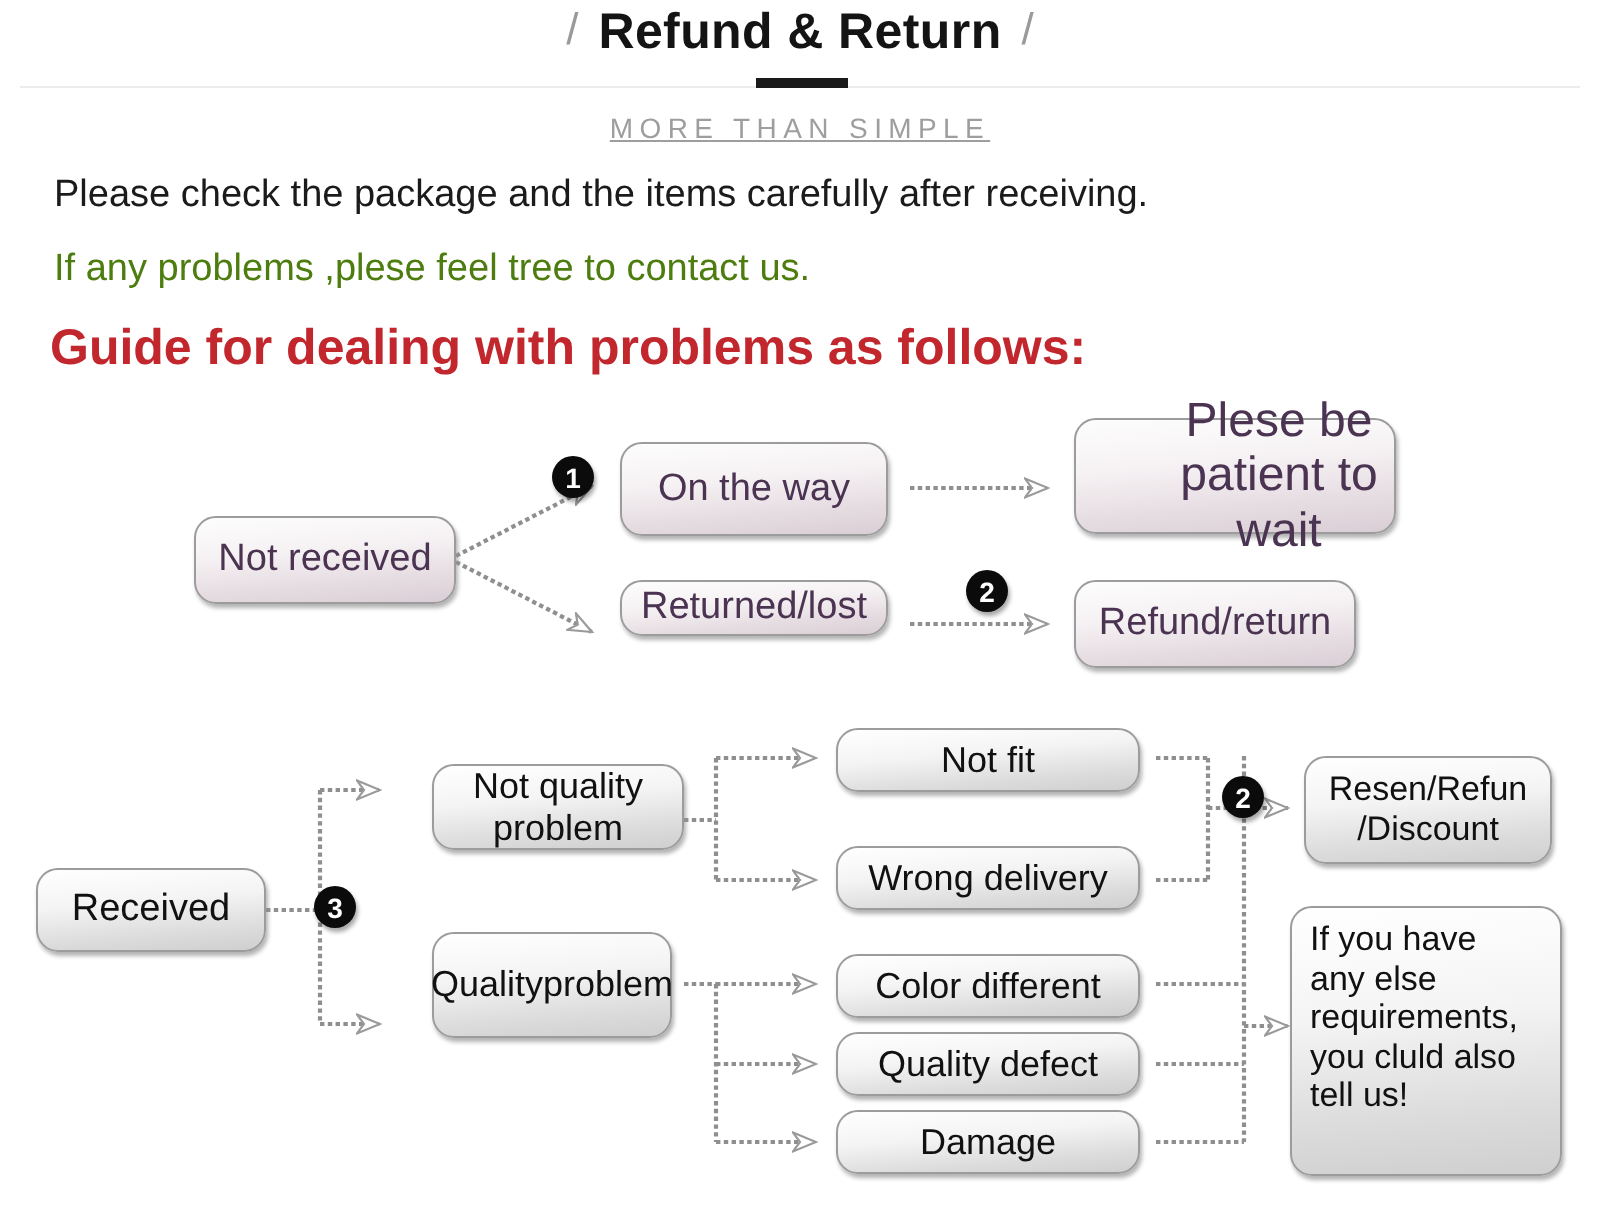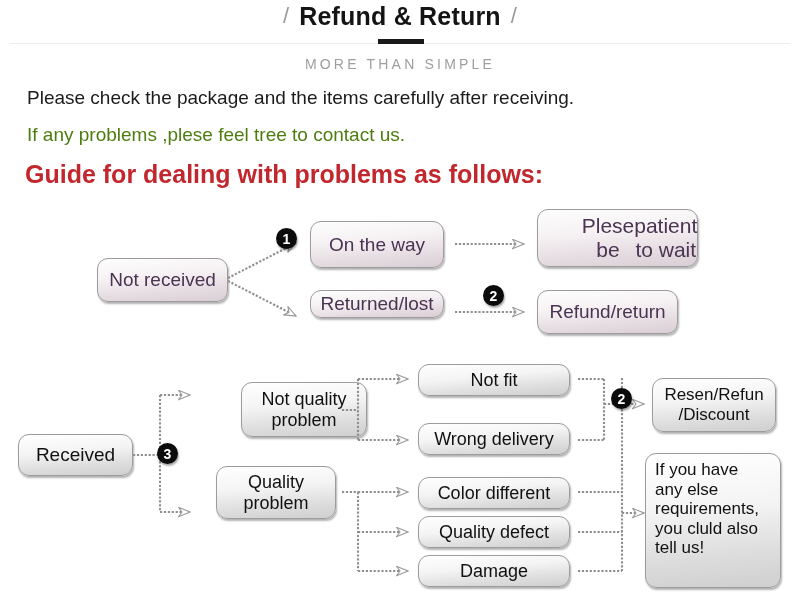--- a/index.html
+++ b/index.html
@@ -12,21 +12,21 @@
 
   
   .header{position:absolute;left:0;top:0;width:800px;height:52px;}
   .hdr-rule{position:absolute;left:10px;top:43px;width:780px;height:1px;background:#ececec;}
   .hdr-rule-dark{position:absolute;left:378px;top:39px;width:46px;height:5px;background:#1a1a1a;}
   .title-wrap{position:absolute;left:0;top:2px;width:800px;text-align:center;
     font-size:25px;color:#141414;white-space:nowrap;}
   .slash{color:#9a9a9a;font-size:22px;font-weight:400;padding:0 10px;vertical-align:2px;}
   .title-main{font-weight:600;letter-spacing:.2px;}
   .subtitle{position:absolute;left:0;top:56px;width:800px;text-align:center;
-    font-size:14px;color:#9e9e9e;letter-spacing:3.2px;}
+    font-size:14px;color:#9e9e9e;letter-spacing:3.2px;text-decoration:underline;}
 
   
   .line1{position:absolute;left:27px;top:87px;font-size:19px;color:#1b1b1b;}
   .line2{position:absolute;left:27px;top:124px;font-size:19px;color:#4d7c0f;}
   .guide{position:absolute;left:25px;top:160px;font-size:25px;font-weight:bold;color:#c1272d;}
 
   
   .box{position:absolute;box-sizing:border-box;border-radius:11px;
     display:flex;align-items:center;justify-content:center;text-align:center;
     line-height:1.15;border:1px solid #9c9c9c;
@@ -117,38 +117,38 @@
       <path d="M622,513 L644,513" marker-end="url(#ah)"></path>
     </g>
   </svg>
 
   <div class="box purple" style="left:97px;top:258px;width:131px;height:44px;font-size:19px;">Not received</div>
 
   <div class="box purple" style="left:310px;top:221px;width:134px;height:47px;font-size:19px;">On the way</div>
 
   <div class="box purple" style="left:310px;top:290px;width:134px;height:28px;font-size:19px;">Returned/lost</div>
 
-  <div class="box purple" style="left:537px;top:209px;width:161px;height:58px;font-size:21px;flex-direction:row;padding-left:44px;">
+  <div class="box purple" style="left:537px;top:209px;width:161px;height:58px;font-size:24px;flex-direction:column;padding-left:44px;">
     <span>Plese be</span>
     <span>patient to wait</span>
   </div>
 
   <div class="box purple" style="left:537px;top:290px;width:141px;height:44px;font-size:19px;">Refund/return</div>
 
   <div class="badge" style="left:276px;top:228px;">1</div>
   <div class="badge" style="left:483px;top:285px;">2</div>
 
   <div class="box gray" style="left:18px;top:434px;width:115px;height:42px;font-size:19px;">Received</div>
 
-  <div class="box gray" style="left:216px;top:382px;width:126px;height:55px;font-size:18px;flex-direction:column;margin-left:25px;">
+  <div class="box gray" style="left:216px;top:382px;width:126px;height:43px;font-size:18px;flex-direction:column;">
     <span>Not quality</span>
     <span>problem</span>
   </div>
 
-  <div class="box gray" style="left:216px;top:466px;width:120px;height:53px;font-size:18px;flex-direction:column;">
+  <div class="box gray" style="left:216px;top:466px;width:120px;height:53px;font-size:18px;flex-direction:row;">
     <span>Quality</span>
     <span>problem</span>
   </div>
 
   <div class="box gray" style="left:418px;top:364px;width:152px;height:32px;font-size:18px;">Not fit</div>
 
   <div class="box gray" style="left:418px;top:423px;width:152px;height:32px;font-size:18px;">Wrong delivery</div>
 
   <div class="box gray" style="left:418px;top:477px;width:152px;height:32px;font-size:18px;">Color different</div>
 

